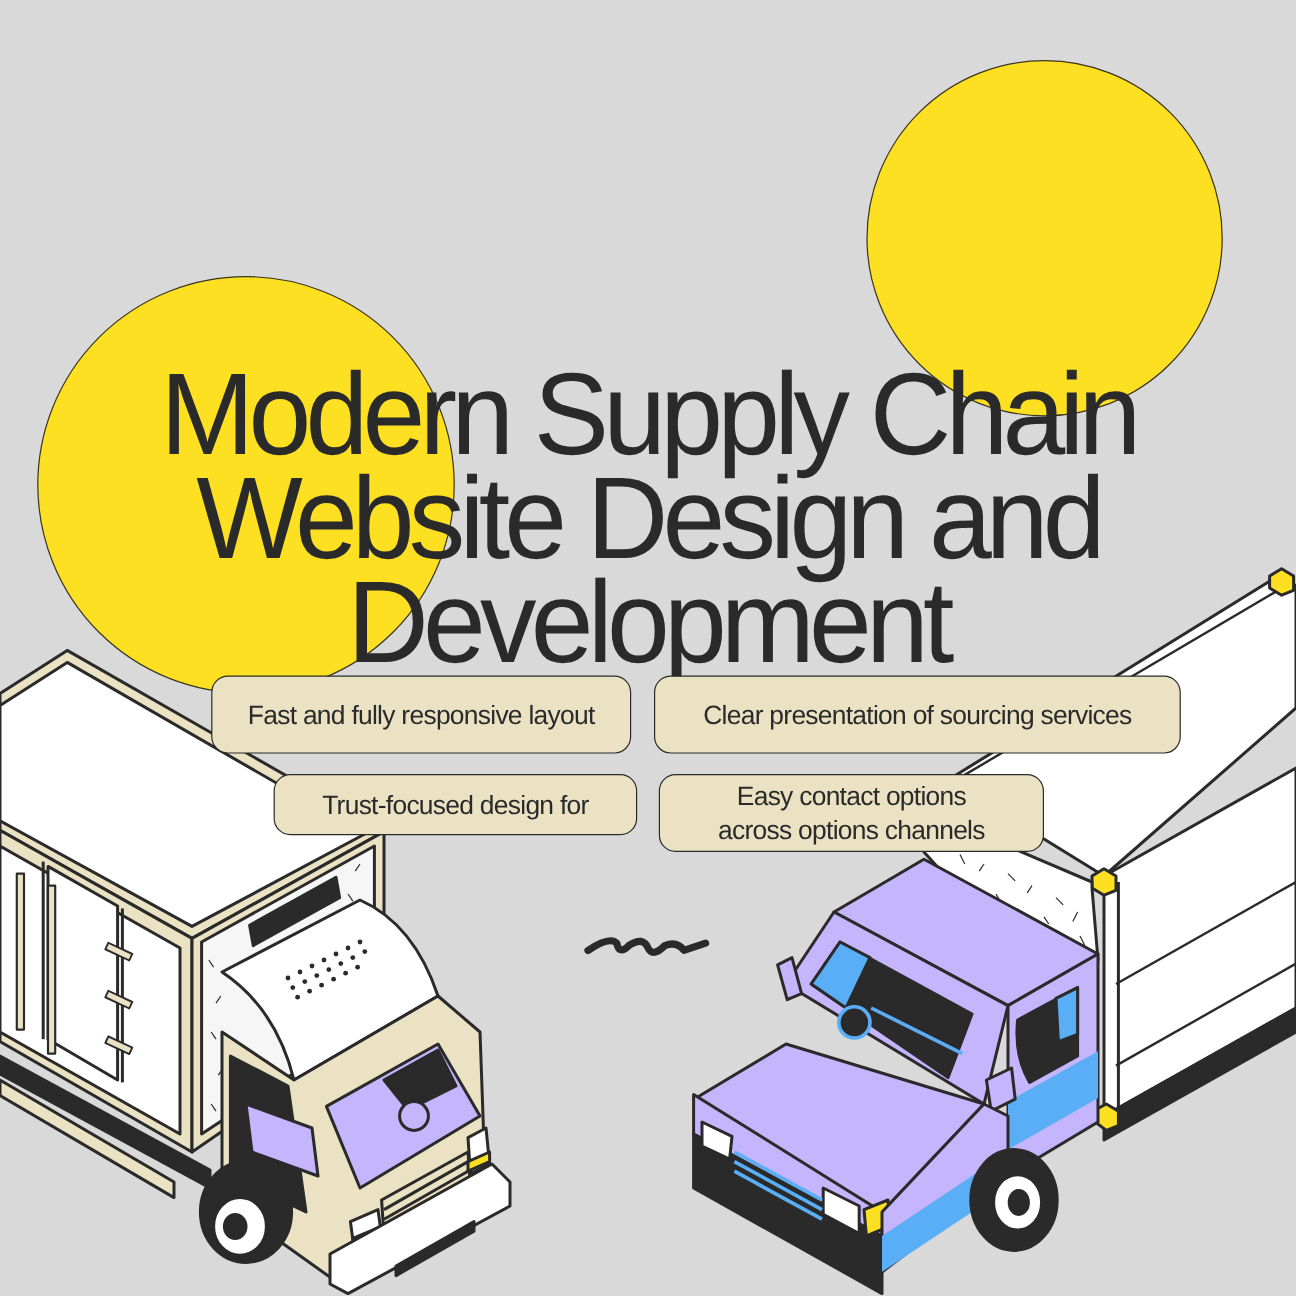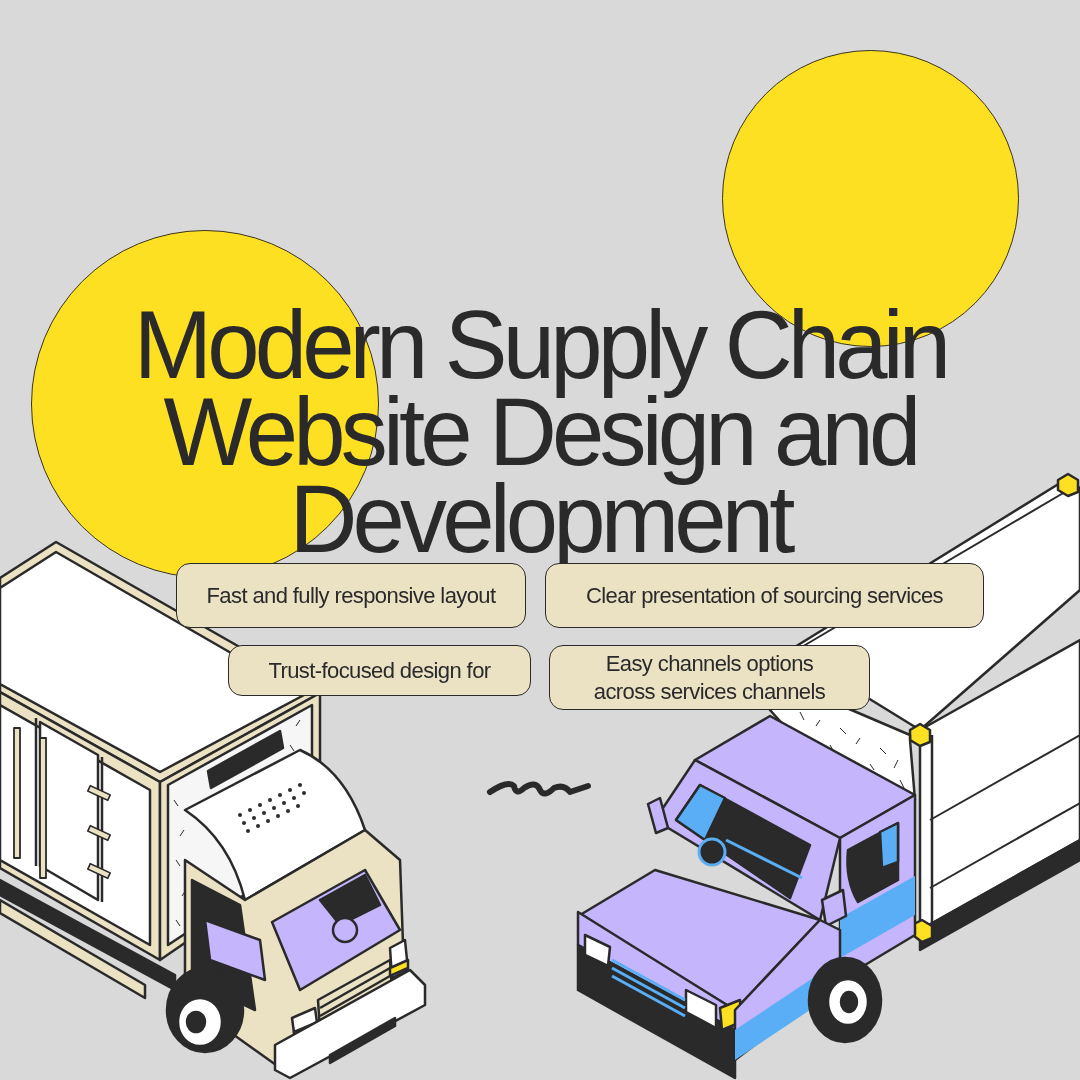--- a/index.html
+++ b/index.html
@@ -197,18 +197,18 @@
   <div class="pill" id="pill-2">
     <span>Clear presentation of sourcing services</span>
   </div>
   <div class="pill" id="pill-3">
     <span>
       <span style="display:block">Trust-focused design for</span>
     </span>
   </div>
   <div class="pill" id="pill-4">
     <span>
-      <span style="display:block">Easy channels options</span>
-      <span style="display:block">across services channels</span>
+      <span style="display:block">Easy contact options</span>
+      <span style="display:block">across options channels</span>
     </span>
   </div>
 
 </div>
 
 </body></html>

